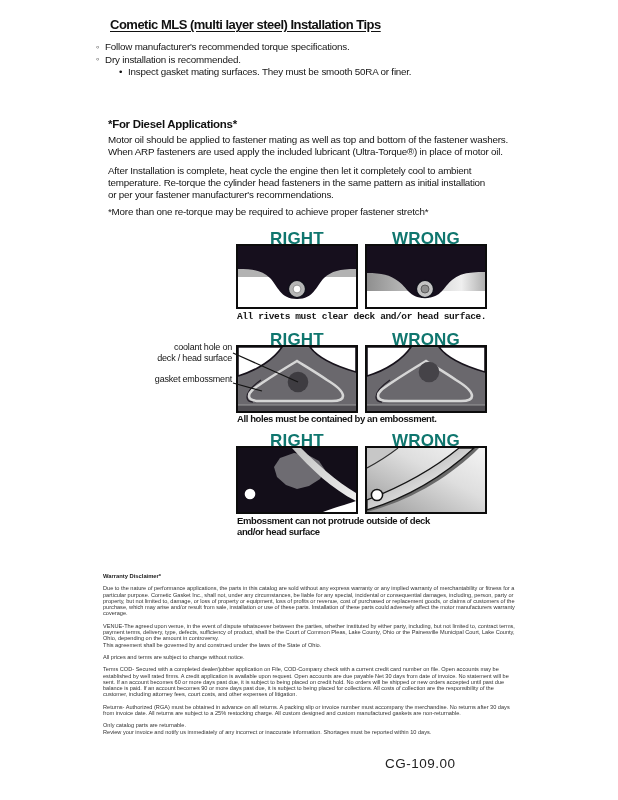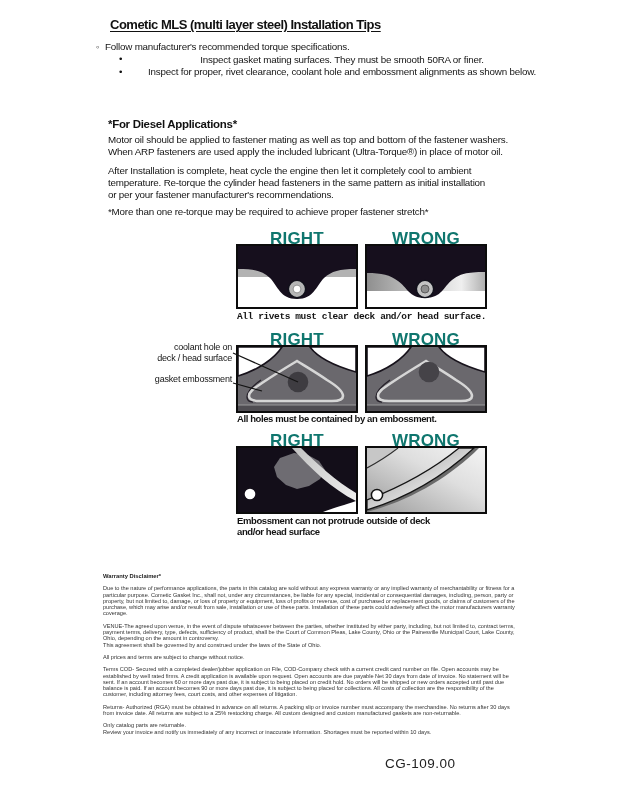--- a/index.html
+++ b/index.html
@@ -10,21 +10,21 @@
   .abs{position:absolute;}
   
   .title{
     left:110px;top:17px;font-size:13px;font-weight:bold;letter-spacing:-0.5px;
     text-decoration:underline;text-underline-offset:2px;color:#111;
   }
   
   .bullets{left:96px;top:41px;width:460px;font-size:9.8px;line-height:12.6px;letter-spacing:-0.2px;color:#151515;}
   .b-line{position:relative;padding-left:9px;}
   .b-line::before{content:"◦";position:absolute;left:0;top:-0.5px;font-size:9.5px;color:#222;}
-  .sb-line{position:relative;margin-left:23px;padding-left:9px;text-align:center;}
+  .sb-line{position:relative;margin-left:23px;padding-left:9px;}
   .sb-line::before{content:"•";position:absolute;left:0;top:-0.5px;color:#111;}
   
   .diesel-h{left:108px;top:118px;font-size:11.5px;font-weight:bold;letter-spacing:-0.3px;color:#111;}
   .para{left:108px;width:450px;font-size:9.8px;line-height:12px;letter-spacing:-0.2px;color:#151515;white-space:pre-line;}
   .p1{top:134px;}
   .p2{top:165px;}
   .note{top:206px;white-space:normal;}
   
   .dlabel{width:122px;text-align:center;font-size:17px;font-weight:bold;letter-spacing:0.2px;color:#0f766e;}
   .dbox{width:122px;border:2px solid #0c0c0c;background:#fff;box-sizing:border-box;z-index:1;}
@@ -39,22 +39,22 @@
   
   .page-code{left:385px;top:756px;font-size:13.5px;letter-spacing:0.5px;color:#222;}
 </style>
 </head>
 <body>
 
 <div class="abs title">Cometic MLS (multi layer steel) Installation Tips</div>
 
 <div class="abs bullets">
   <div class="b-line">Follow manufacturer's recommended torque specifications.</div>
+  <div class="b-line">Dry installation is recommended.</div>
   <div class="sb-line">Inspect gasket mating surfaces.  They must be smooth 50RA or finer.</div>
-  <div class="sb-line">Inspect for proper, rivet clearance, coolant hole and embossment alignments as shown below.</div>
 </div>
 
 <div class="abs diesel-h">*For Diesel Applications*</div>
 <div class="abs para p1">Motor oil should be applied to fastener mating as well as top and bottom of the fastener washers.
 When ARP fasteners are used apply the included lubricant (Ultra-Torque®) in place of motor oil.</div>
 <div class="abs para p2">After Installation is complete, heat cycle the engine then let it completely cool to ambient
 temperature. Re-torque the cylinder head fasteners in the same pattern as initial installation
 or per your fastener manufacturer's recommendations.</div>
 <div class="abs para note">*More than one re-torque may be required to achieve proper fastener stretch*</div>
 

